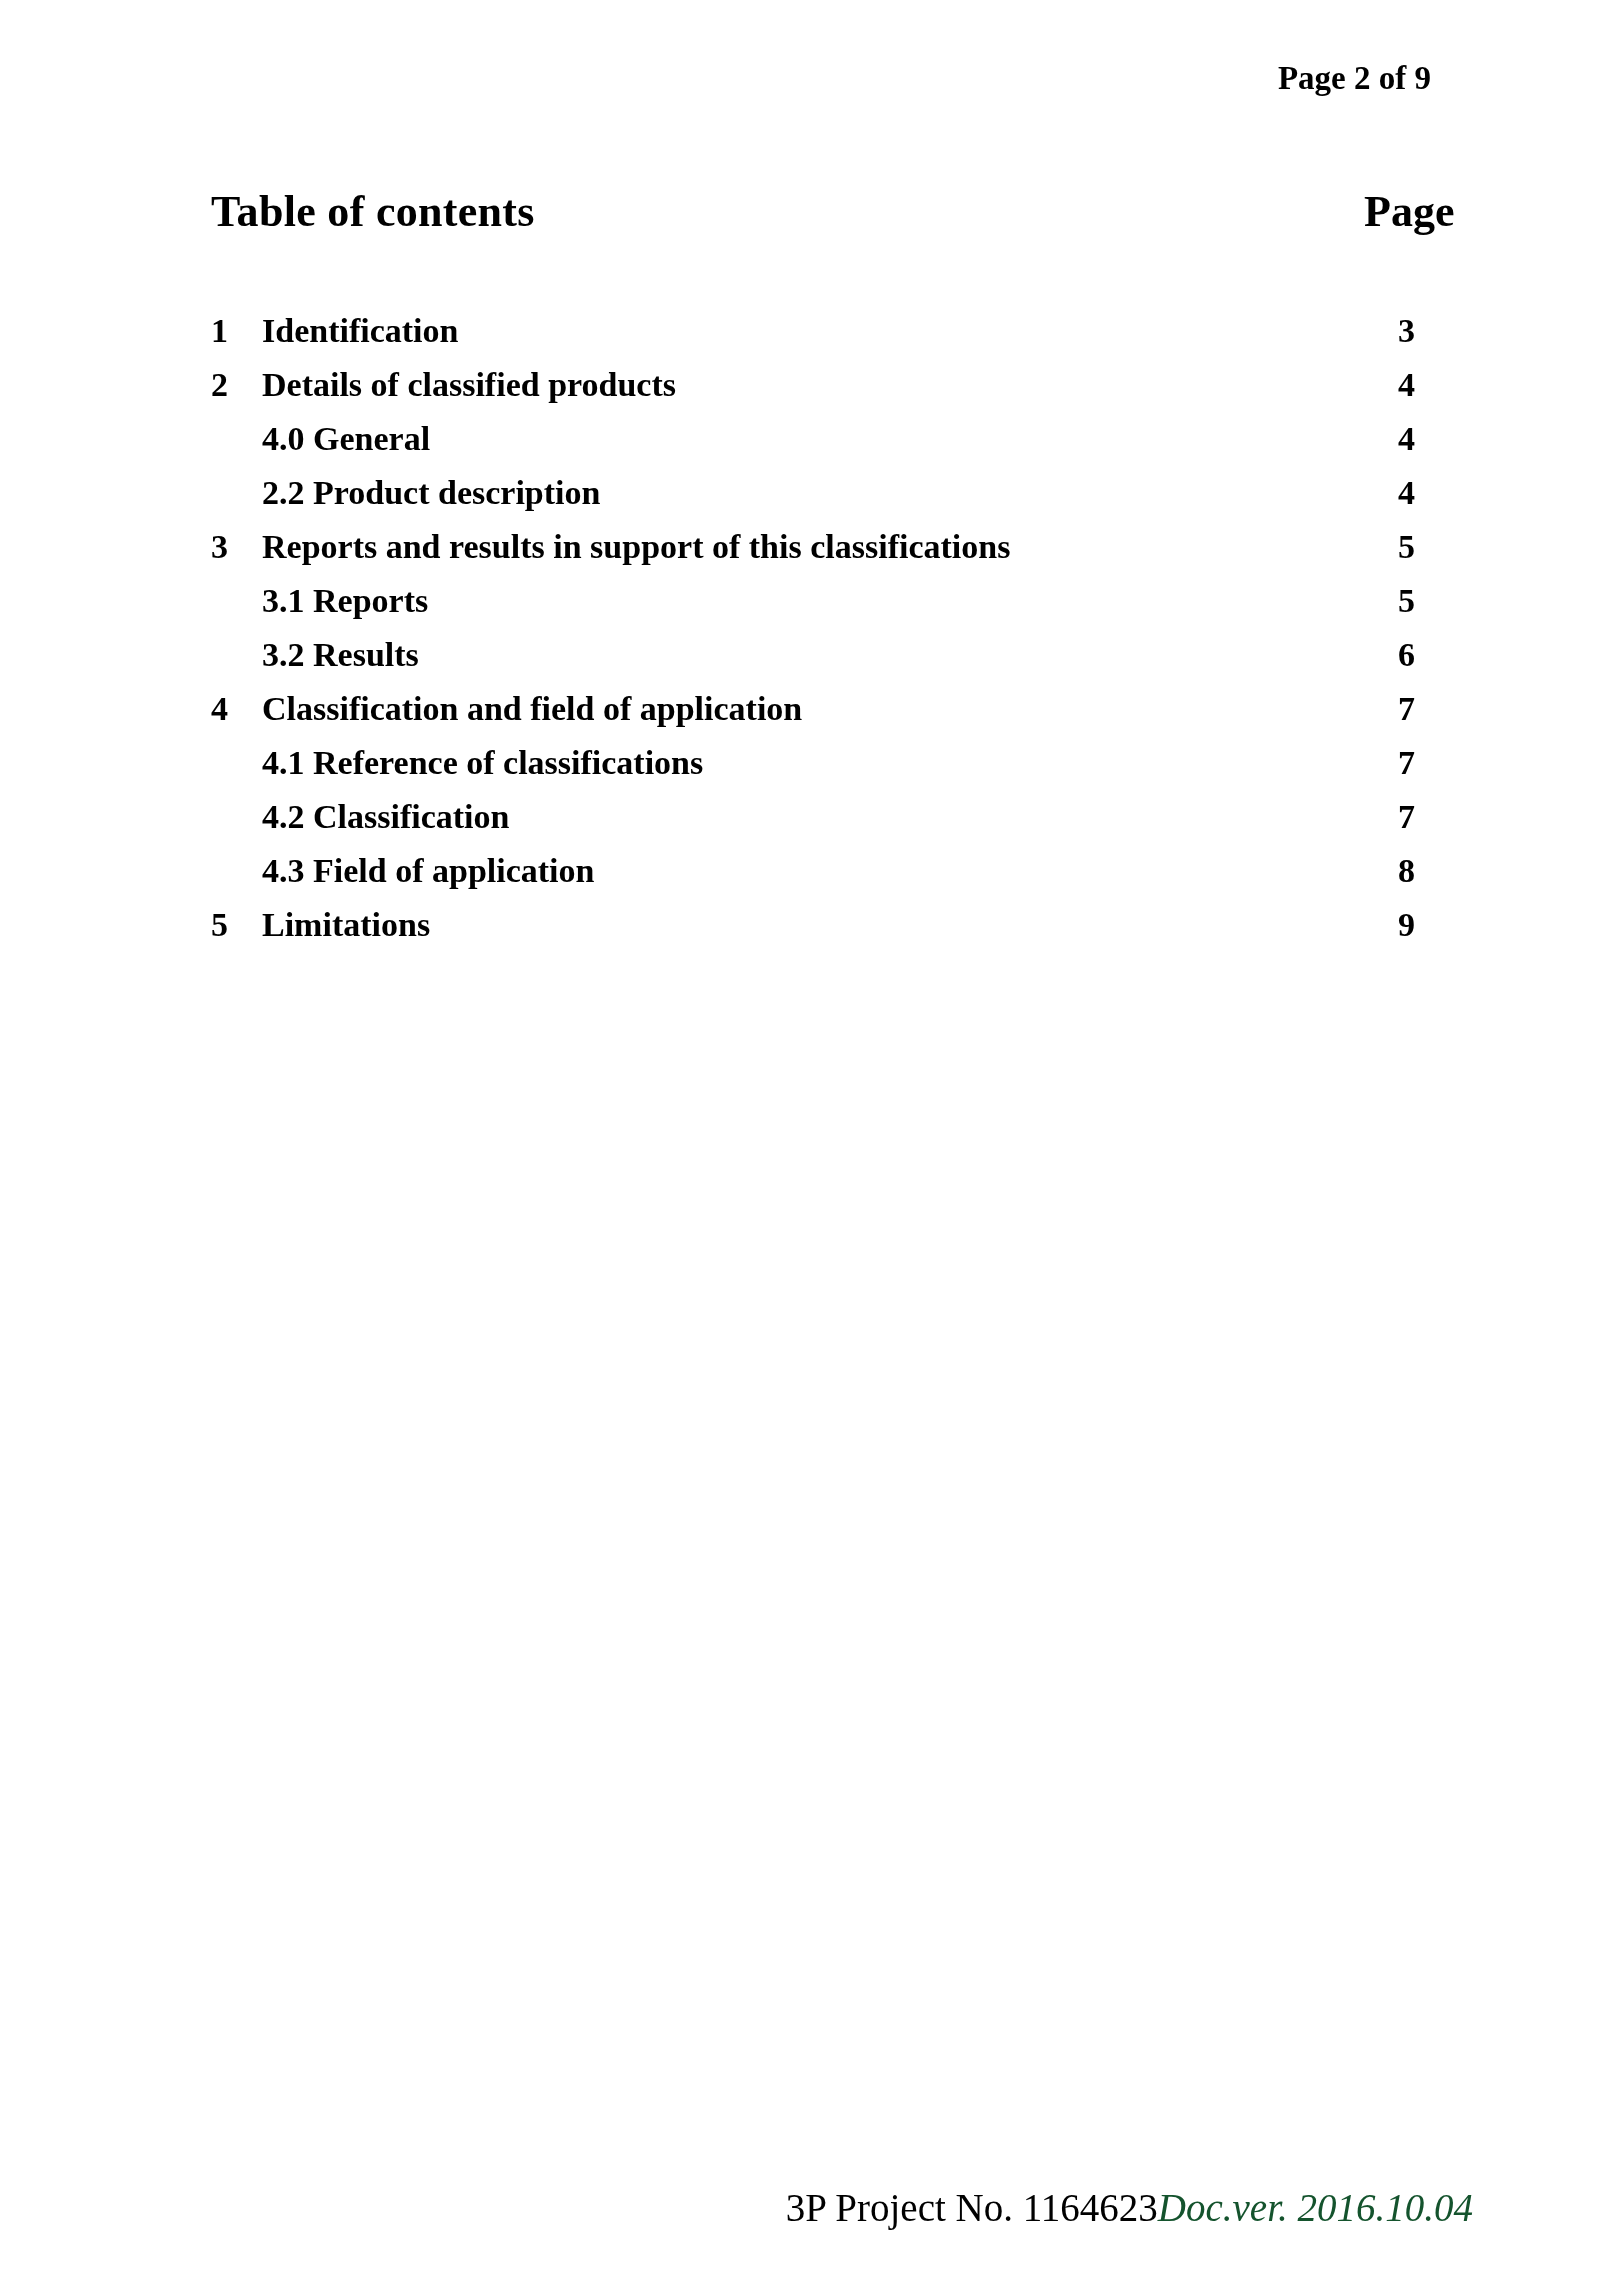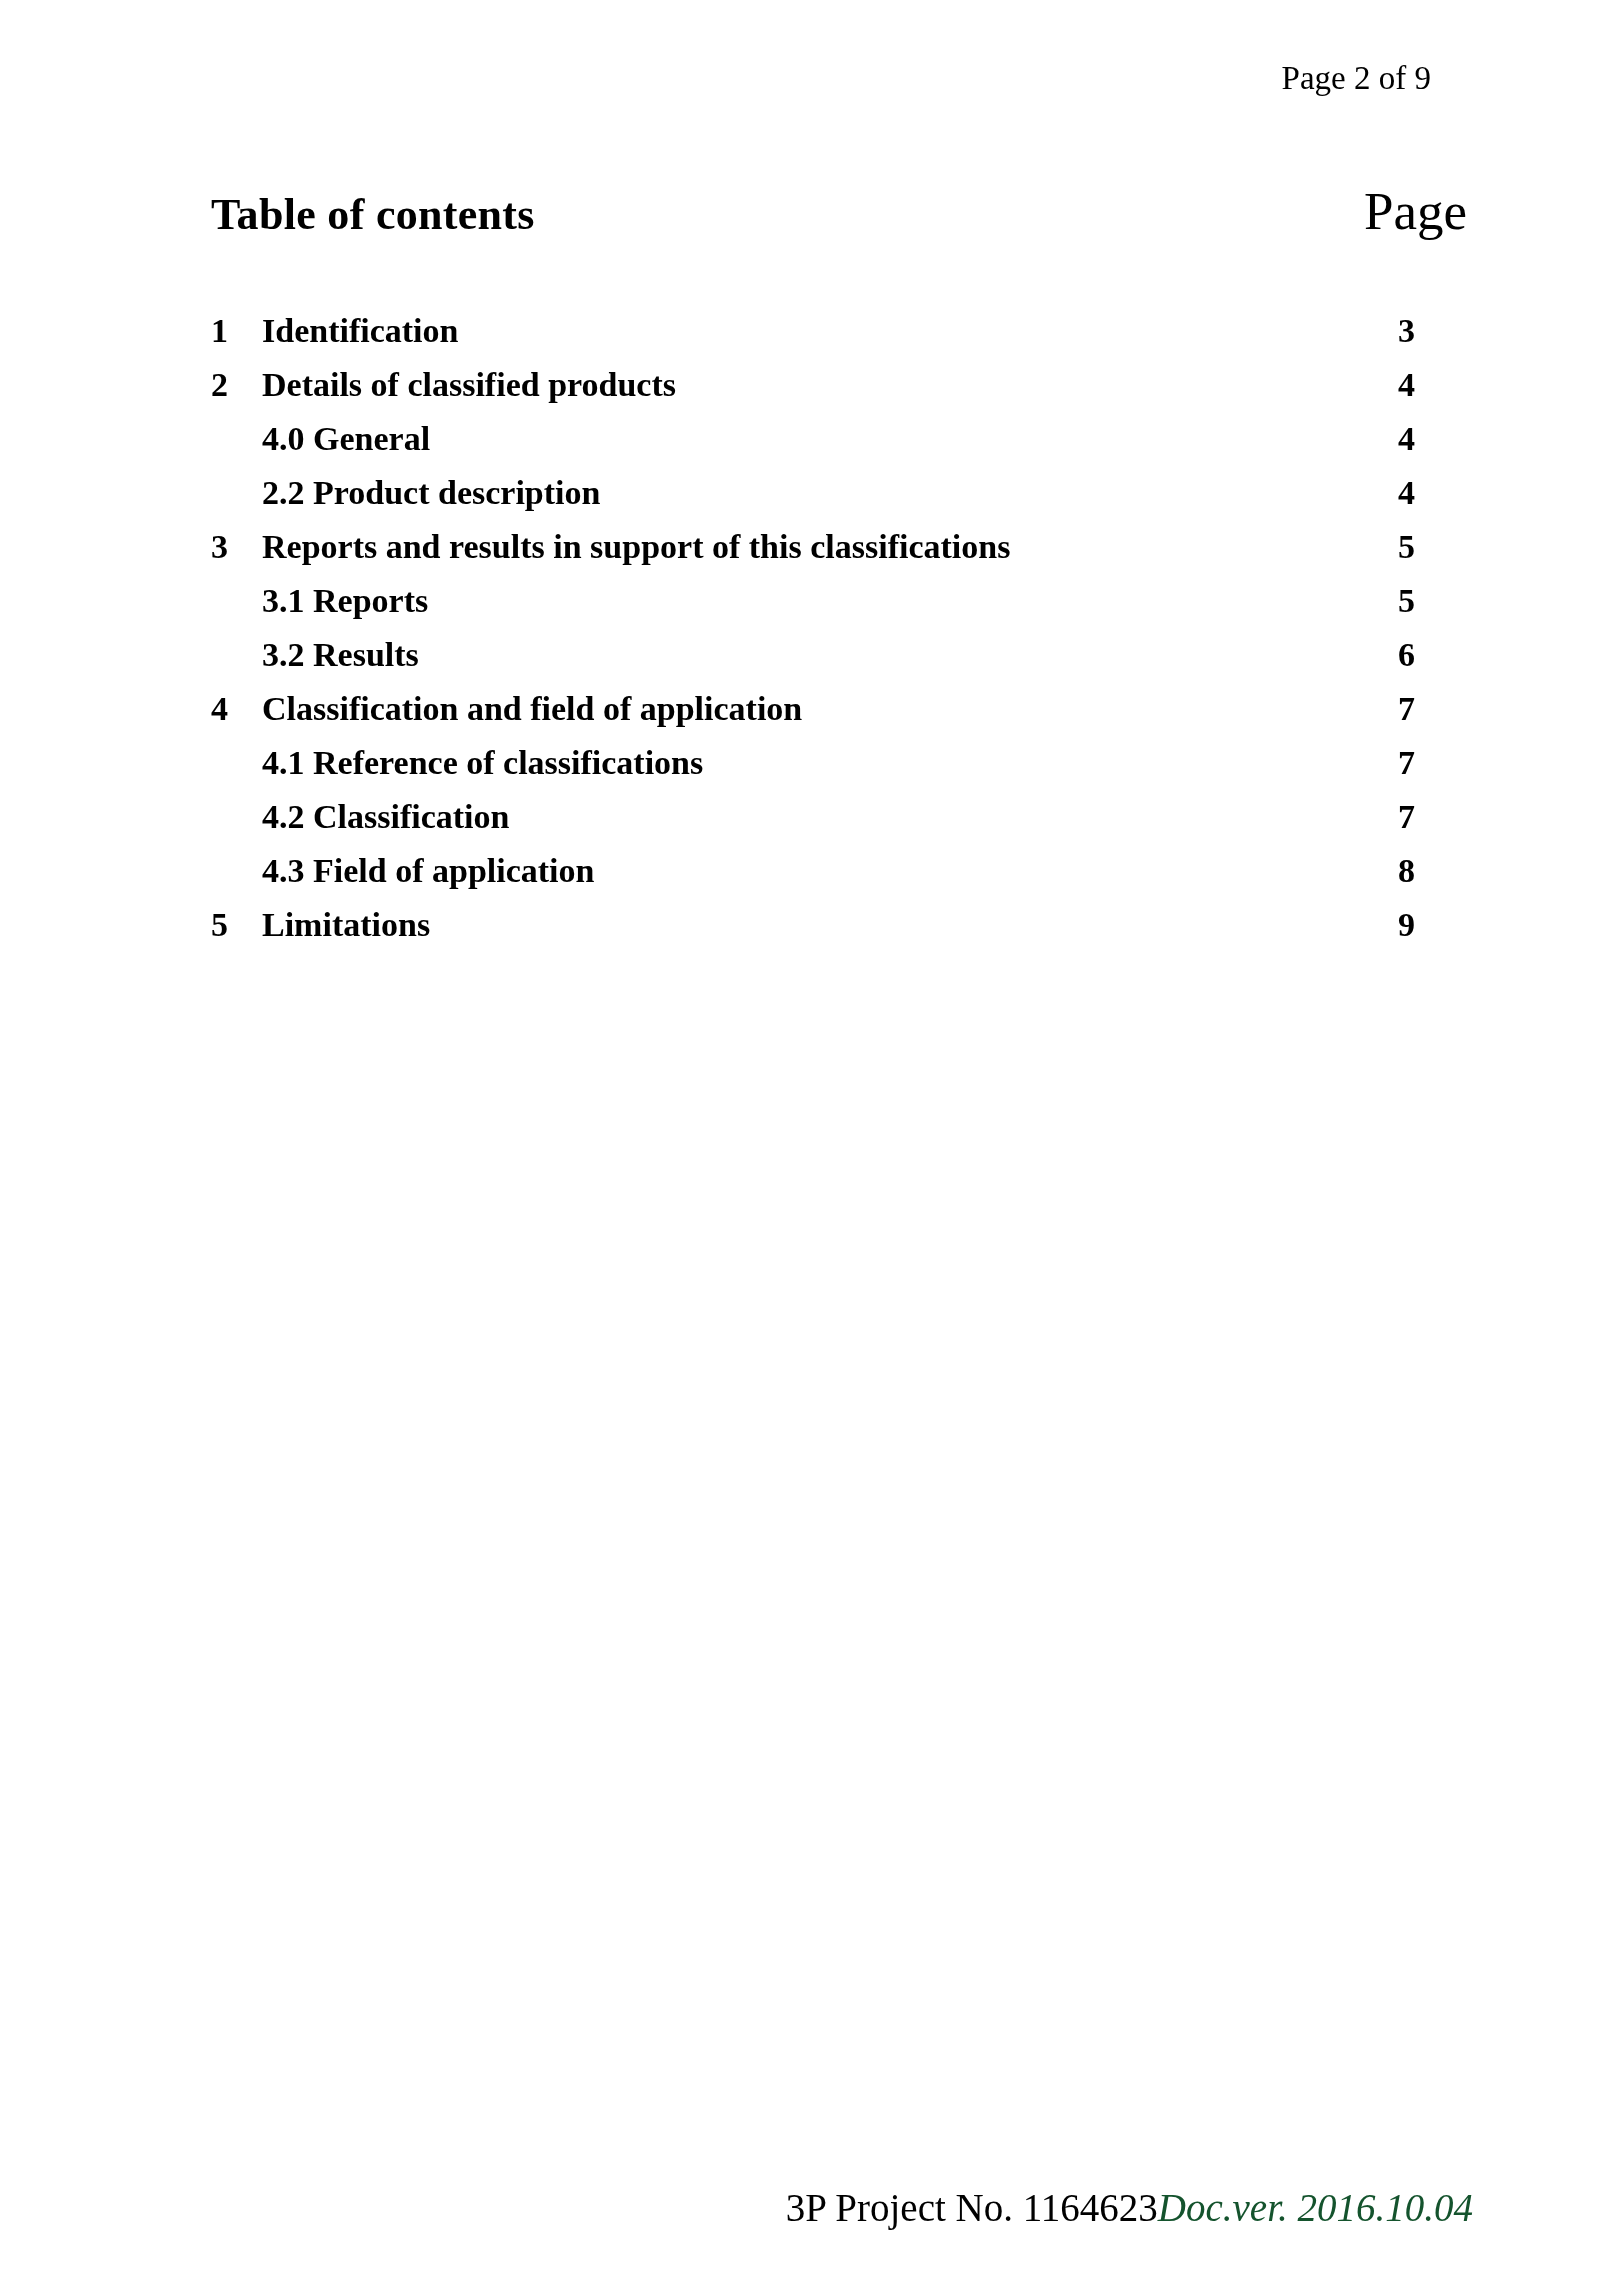--- a/index.html
+++ b/index.html
@@ -16,21 +16,21 @@
     color: #000000;
     overflow: hidden;
   }
   
   .running-header {
     position: absolute;
     top: 60px;
     right: 192px;
     font-size: 33px;
     line-height: 37px;
-    font-weight: normal;
+    font-weight: bold;
     white-space: nowrap;
     margin-left: 12px;
   }
   
   .toc-head {
     position: absolute;
     top: 188px;
     left: 211px;
     right: 174px;
     display: flex;
@@ -43,23 +43,23 @@
     line-height: 47px;
     font-weight: bold;
     letter-spacing: 0.3px;
   }
   .pagecol {
     width: 85px;
     text-align: center;
     flex: 0 0 auto;
   }
   .toc-head .pagecol {
-    font-size: 53px;
+    font-size: 44px;
     line-height: 47px;
-    font-weight: normal;
+    font-weight: bold;
   }
   
   .toc-rows {
     position: absolute;
     top: 285px;
     left: 211px;
     right: 174px;
   }
   .toc-rows .row {
     display: flex;

